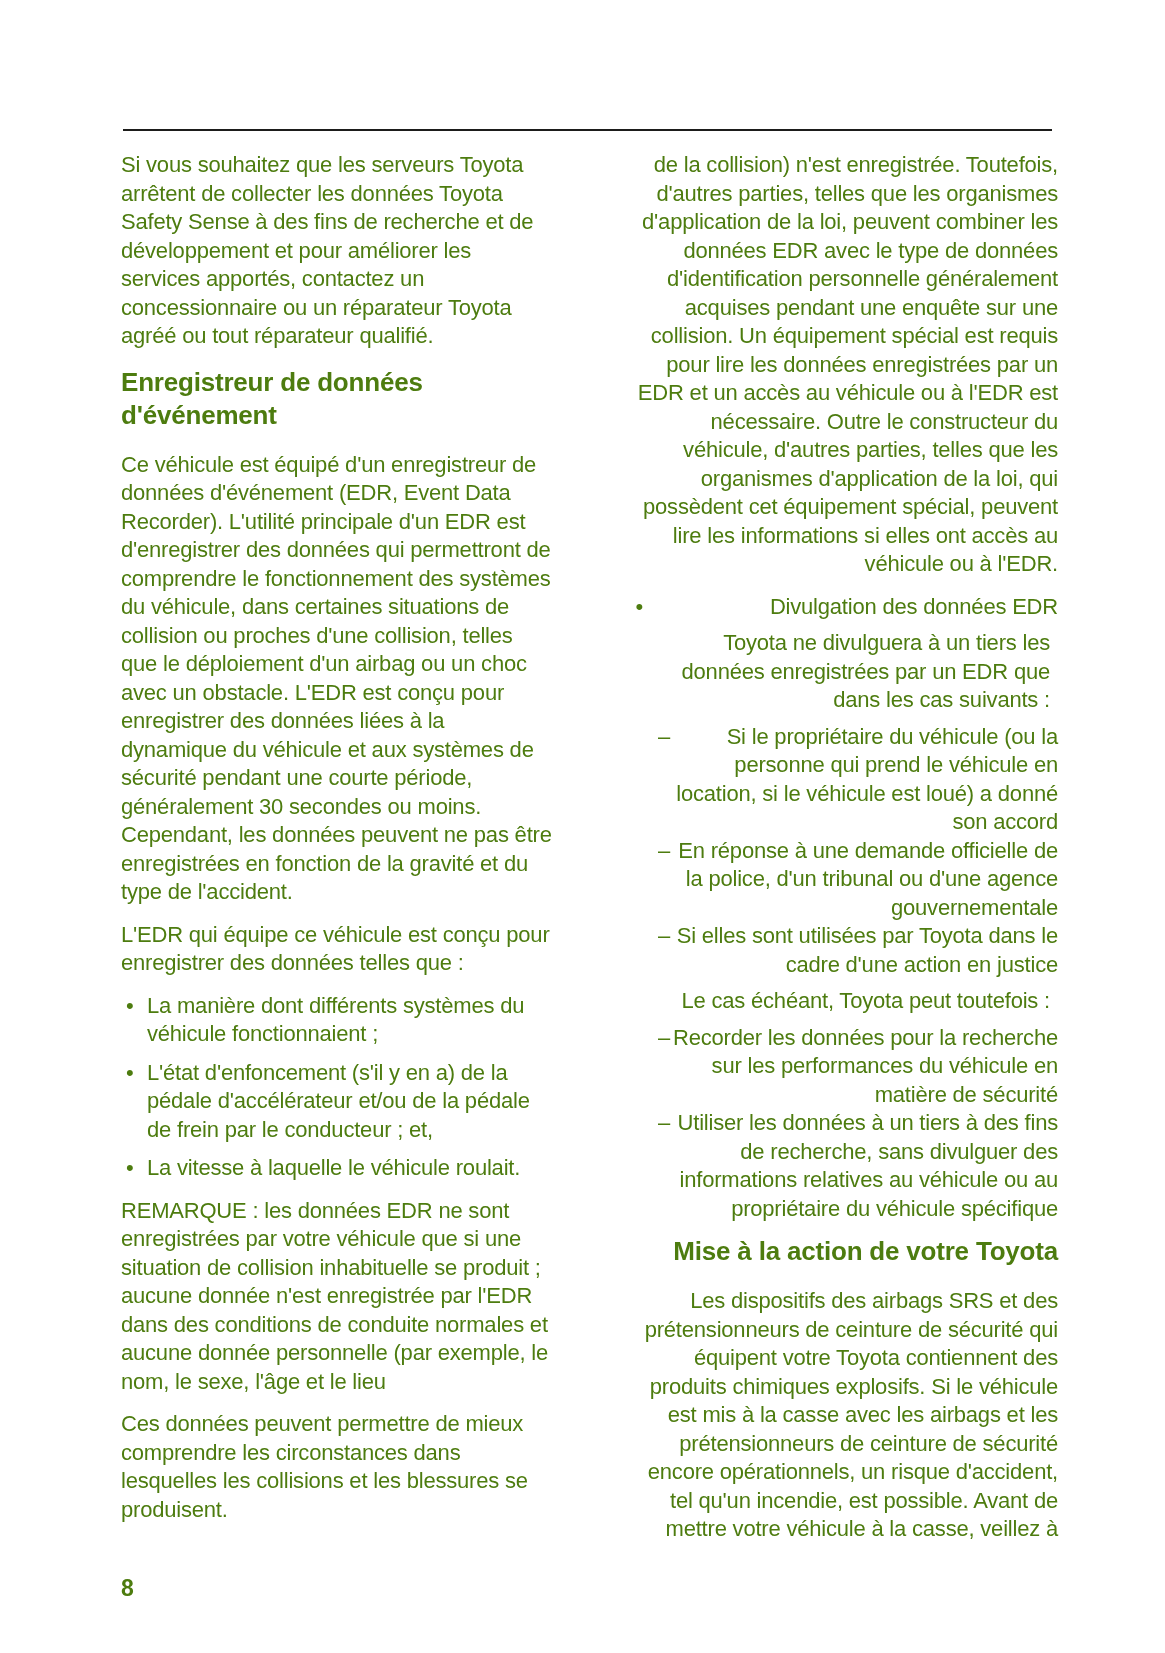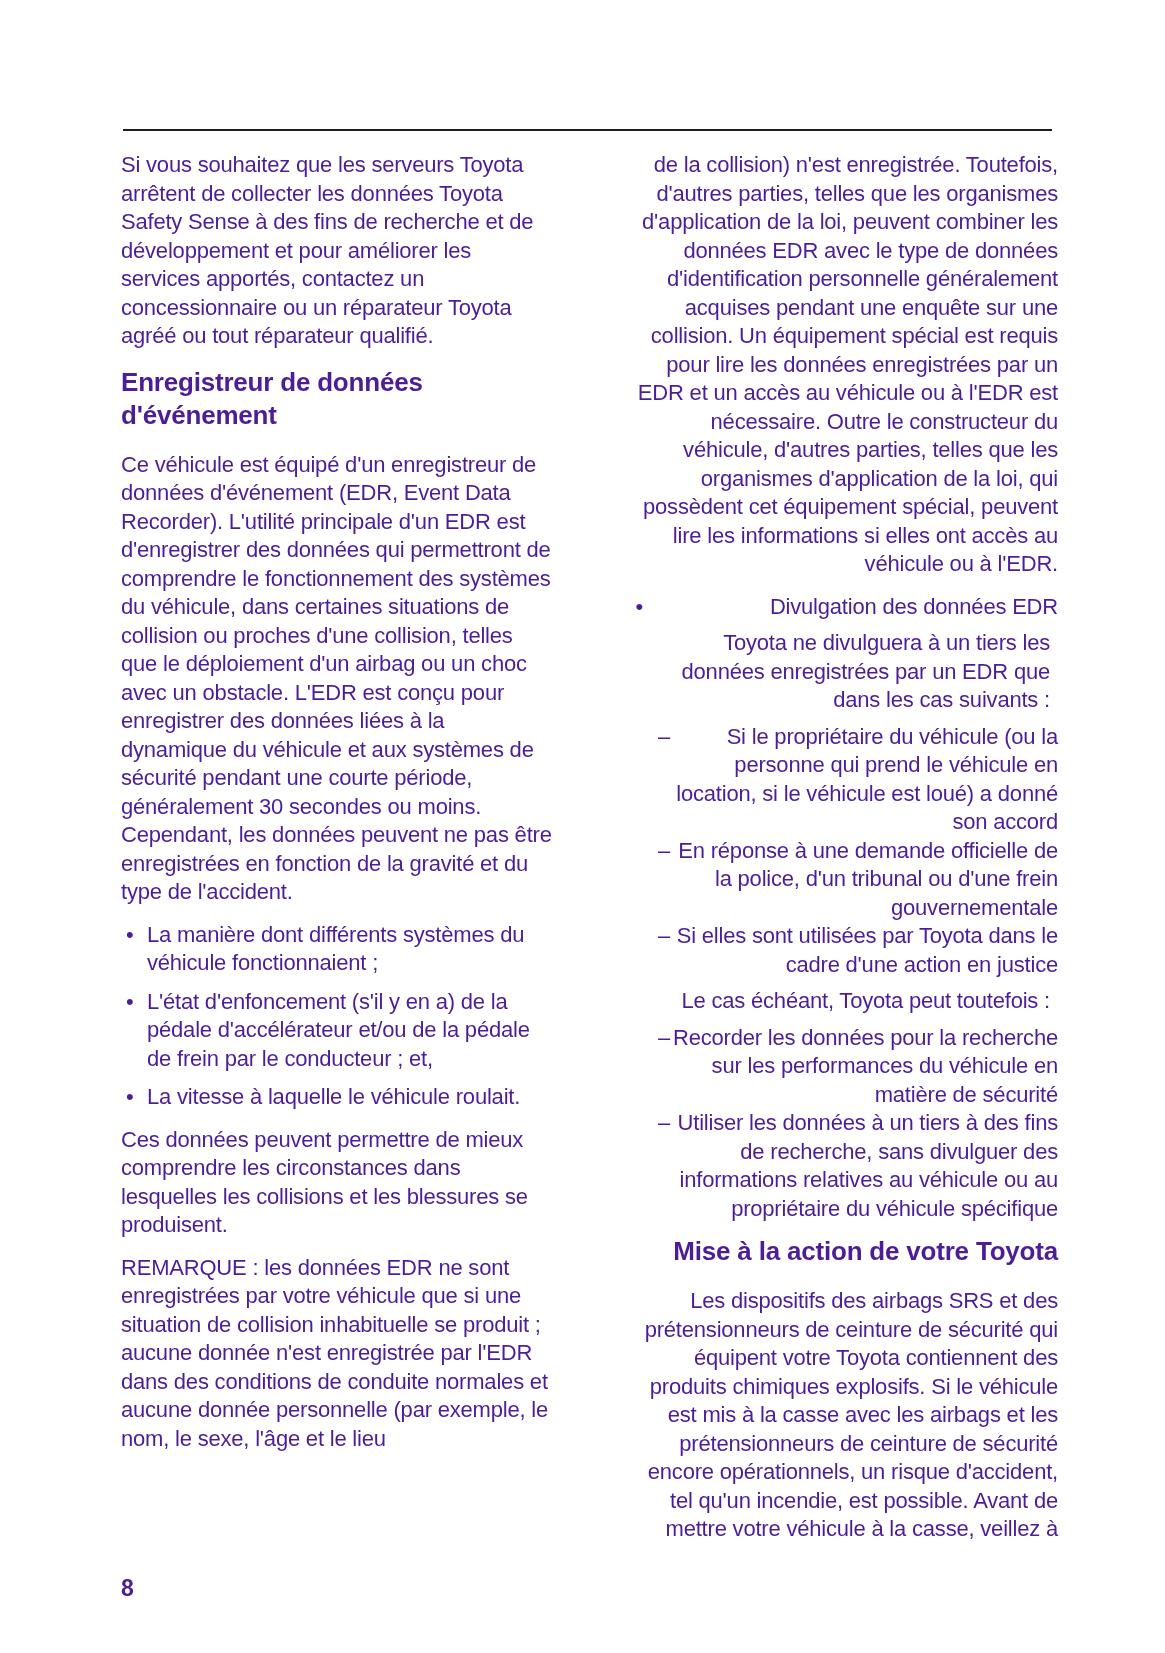--- a/index.html
+++ b/index.html
@@ -6,21 +6,21 @@
     margin: 0;
     padding: 0;
     background: #ffffff;
   }
   .page {
     position: relative;
     width: 1165px;
     height: 1653px;
     background: #ffffff;
     font-family: "Liberation Sans", sans-serif;
-    color: #4c1d95;
+    color: #4d7c0f;
     overflow: hidden;
   }
   .top-rule {
     position: absolute;
     left: 123px;
     top: 129px;
     width: 929px;
     height: 2px;
     background: #1d1d1b;
   }
@@ -94,59 +94,60 @@
 
   <div class="content">
 
     <div class="col left">
       <p>Si vous souhaitez que les serveurs Toyota arrêtent de collecter les données Toyota Safety Sense à des fins de recherche et de développement et pour améliorer les services apportés, contactez un concessionnaire ou un réparateur Toyota agréé ou tout réparateur qualifié.</p>
 
       <h2 class="heading">Enregistreur de données d'événement</h2>
 
       <p>Ce véhicule est équipé d'un enregistreur de données d'événement (EDR, Event Data Recorder). L'utilité principale d'un EDR est d'enregistrer des données qui permettront de comprendre le fonctionnement des systèmes du véhicule, dans certaines situations de collision ou proches d'une collision, telles que le déploiement d'un airbag ou un choc avec un obstacle. L'EDR est conçu pour enregistrer des données liées à la dynamique du véhicule et aux systèmes de sécurité pendant une courte période, généralement 30 secondes ou moins. Cependant, les données peuvent ne pas être enregistrées en fonction de la gravité et du type de l'accident.</p>
 
+      <p>L'EDR qui équipe ce véhicule est conçu pour enregistrer des données telles que&nbsp;:</p>
 
       <div class="bullets">
         <div class="b-item">
           <span class="mk">•</span>
           <span class="bt">La manière dont différents systèmes du véhicule fonctionnaient&nbsp;;</span>
         </div>
         <div class="b-item">
           <span class="mk">•</span>
           <span class="bt">L'état d'enfoncement (s'il y en a) de la pédale d'accélérateur et/ou de la pédale de frein par le conducteur&nbsp;; et,</span>
         </div>
         <div class="b-item">
           <span class="mk">•</span>
           <span class="bt">La vitesse à laquelle le véhicule roulait.</span>
         </div>
       </div>
 
+      <p>REMARQUE&nbsp;: les données EDR ne sont enregistrées par votre véhicule que si une situation de collision inhabituelle se produit&nbsp;; aucune donnée n'est enregistrée par l'EDR dans des conditions de conduite normales et aucune donnée personnelle (par exemple, le nom, le sexe, l'âge et le lieu</p>
+
       <p>Ces données peuvent permettre de mieux comprendre les circonstances dans lesquelles les collisions et les blessures se produisent.</p>
-
-      <p>REMARQUE&nbsp;: les données EDR ne sont enregistrées par votre véhicule que si une situation de collision inhabituelle se produit&nbsp;; aucune donnée n'est enregistrée par l'EDR dans des conditions de conduite normales et aucune donnée personnelle (par exemple, le nom, le sexe, l'âge et le lieu</p>
     </div>
 
     <div class="col right">
       <p>de la collision) n'est enregistrée. Toutefois, d'autres parties, telles que les organismes d'application de la loi, peuvent combiner les données EDR avec le type de données d'identification personnelle généralement acquises pendant une enquête sur une collision. Un équipement spécial est requis pour lire les données enregistrées par un EDR et un accès au véhicule ou à l'EDR est nécessaire. Outre le constructeur du véhicule, d'autres parties, telles que les organismes d'application de la loi, qui possèdent cet équipement spécial, peuvent lire les informations si elles ont accès au véhicule ou à l'EDR.</p>
 
       <div class="b-item r">
         <span class="mk">•</span>
         <span class="bt">Divulgation des données EDR</span>
       </div>
 
       <div class="sub">
         <p>Toyota ne divulguera à un tiers les données enregistrées par un EDR que dans les cas suivants&nbsp;:</p>
 
         <div class="d-item">
           <span class="mk">–</span>
           <span class="bt">Si le propriétaire du véhicule (ou la personne qui prend le véhicule en location, si le véhicule est loué) a donné son accord</span>
         </div>
         <div class="d-item">
           <span class="mk">–</span>
-          <span class="bt">En réponse à une demande officielle de la police, d'un tribunal ou d'une frein gouvernementale</span>
+          <span class="bt">En réponse à une demande officielle de la police, d'un tribunal ou d'une agence gouvernementale</span>
         </div>
         <div class="d-item">
           <span class="mk">–</span>
           <span class="bt">Si elles sont utilisées par Toyota dans le cadre d'une action en justice</span>
         </div>
 
         <p>Le cas échéant, Toyota peut toutefois&nbsp;:</p>
 
         <div class="d-item">
           <span class="mk">–</span>

